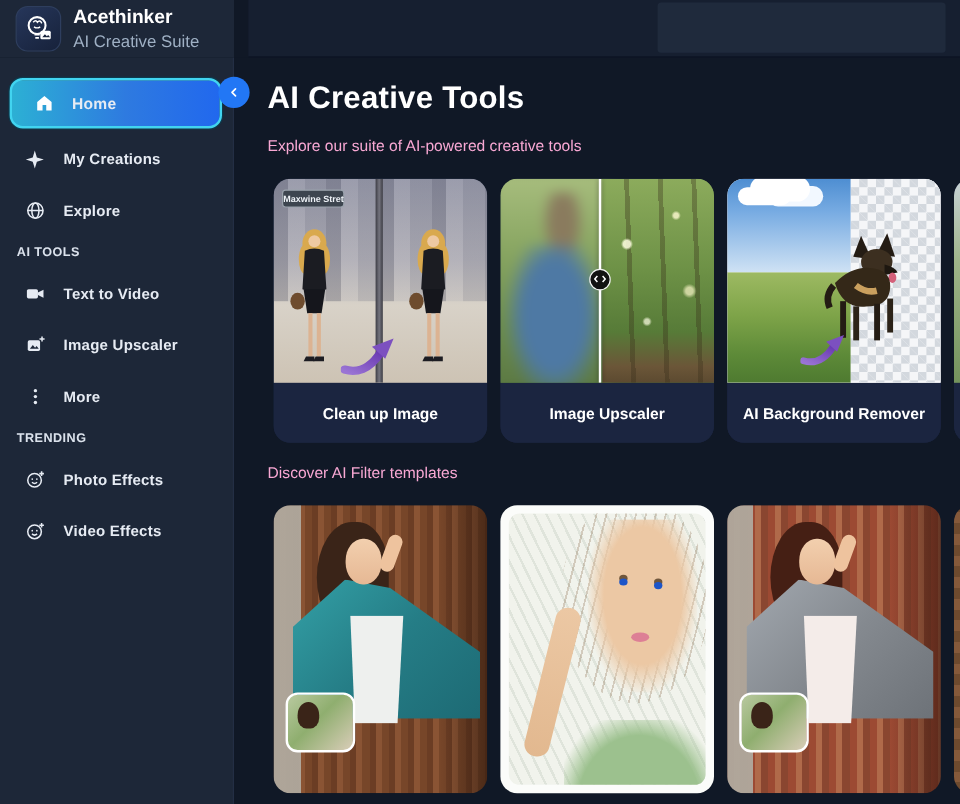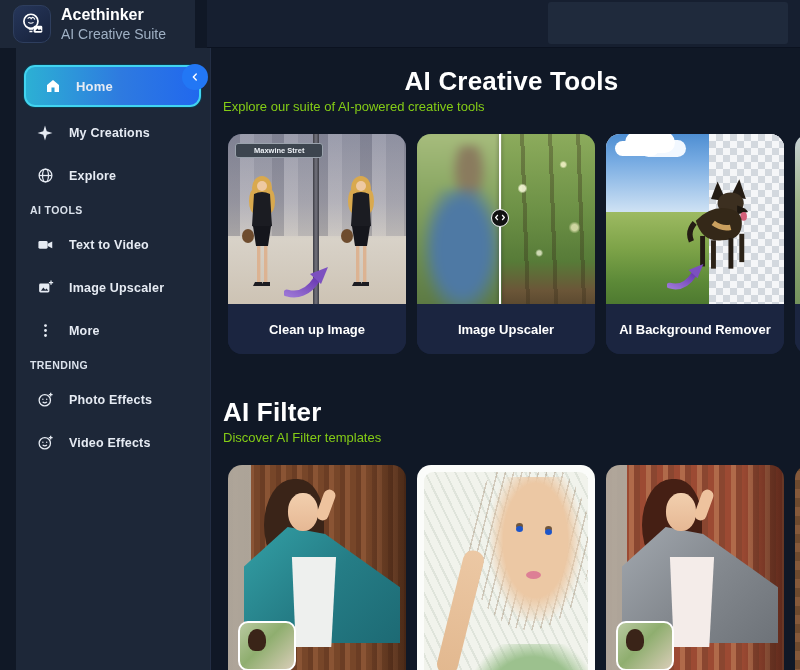--- a/index.html
+++ b/index.html
@@ -16,21 +16,21 @@
   .logo-tile { width:38px; height:38px; border-radius:10px; flex-shrink:0;
     background:linear-gradient(145deg,#26365a,#17223b); border:1px solid #2e3e5e;
     display:flex; align-items:center; justify-content:center; }
   .brand-name { font-size:16px; font-weight:bold; color:#fff; line-height:1.15; }
   .brand-tagline { font-size:14px; color:#9fb0c4; margin-top:2px; }
   .topbar-right { flex:1; background:#161f30; border-bottom:1px solid #0b1220; position:relative; }
   .topbar-panel { position:absolute; right:12px; top:2px; width:240px; height:42px;
     background:#1f2a3c; border-radius:3px; }
 
   
-  .sidebar { position:absolute; top:48px; left:16px; width:195px; height:622px;
+  .sidebar { position:absolute; top:48px; left:0; width:195px; height:622px;
     background:#1d2738; border-right:1px solid #232e44; z-index:3; }
   .home-btn { position:relative; margin:17px 10px 4px 8px; width:177px; height:42px;
     border-radius:11px; border:2px solid #41d4f0;
     background:linear-gradient(90deg,#2cb0d4 0%,#2e7ae0 55%,#2168ee 100%);
     display:flex; align-items:center; gap:14px; padding-left:18px;
     box-shadow:0 0 0 1px #0d3a4d; }
   .home-btn .nav-label { font-size:13px; }
   .collapse-btn { position:absolute; top:64px; left:182px; width:26px; height:26px; border-radius:50%;
     background:#2277f5; display:flex; align-items:center; justify-content:center; z-index:6; }
   .nav-item { height:43px; display:flex; align-items:center; gap:15px; padding-left:20px;
@@ -39,38 +39,38 @@
   .nav-label { font-size:12.5px; font-weight:bold; color:#e6ebf3; letter-spacing:.2px; }
   .section-header { height:26px; display:flex; align-items:center; padding-left:14px;
     font-size:10.5px; font-weight:bold; color:#dbe2ec; letter-spacing:.4px; }
   .red-box { position:absolute; left:4px; right:0; top:0; bottom:3px;
     border:3px solid #e8201e; pointer-events:none; }
 
   
   .main { position:absolute; top:48px; left:195px; width:605px; height:622px;
     background:#101826; overflow:hidden; padding-left:28px; }
   h1.sec-title { margin:0; font-size:26px; font-weight:bold; color:#fff; letter-spacing:.2px; }
-  .sec-title.first { margin-top:18px;text-align:center; }
+  .sec-title.first { margin-top:18px; }
   .sec-title.second { margin-top:43px; }
-  .sec-sub { margin-top:2px; font-size:13px; color:#84cc16; }
+  .sec-sub { margin-top:17px; font-size:13px; color:#f9a8d4; }
   .cards-row { display:flex; gap:11px; margin-top:20px; margin-left:5px; width:800px; }
 
   .card { width:178px; border-radius:14px; overflow:hidden; flex-shrink:0; background:#1b2540; }
   .card-img { height:170px; position:relative; overflow:hidden; }
   .card-label { height:50px; display:flex; align-items:center; justify-content:center;
     font-size:13px; font-weight:bold; color:#fff; background:#1b2540; }
 
   
   .art-street { background:linear-gradient(180deg,#9a9cac 0%,#b9b7bd 40%,#d8d2c8 62%,#cdc3b4 100%); }
   .art-street .buildings { position:absolute; top:0; left:0; right:0; height:60%;
     background:repeating-linear-gradient(90deg, rgba(70,72,92,.32) 0 12px, rgba(158,158,172,.18) 12px 26px, rgba(108,110,128,.26) 26px 44px); }
   .pole { position:absolute; left:48%; top:0; width:6px; height:100%;
     background:linear-gradient(90deg,#3c3c44,#74747e,#3c3c44); }
   .street-sign { position:absolute; left:7px; top:9px; background:#3d454f; border:1px solid #9aa2ac;
-    border-radius:3px; color:#eef2f7; font-size:7.5px; font-weight:bold; padding:2px 18px; z-index:2; }
+    border-radius:3px; color:#eef2f7; font-size:7.5px; font-weight:bold; padding:2px 0; z-index:2; }
   .person { position:absolute; bottom:12px; width:42px; height:118px; z-index:1; }
   .person.p1 { left:13px; }
   .person.p2 { left:112px; }
   .arrow-purple { position:absolute; z-index:2; }
   .arrow-1 { left:56px; bottom:6px; }
 
   
   .art-upscale { background:#47663a; }
   .blur-half { position:absolute; top:-8px; bottom:-8px; left:-8px; width:56%;
     background:linear-gradient(180deg,#aabf80 0%,#8aa763 35%,#6d8d4e 70%,#5a7742 100%);
@@ -396,21 +396,20 @@
       </div>
       <div class="card-label">AI Background Remover</div>
     </div>
 
     <div class="card">
       <div class="card-img art-green"></div>
       <div class="card-label"></div>
     </div>
   </div>
 
-  <h1 class="sec-title second">AI Filter</h1>
   <div class="sec-sub">Discover AI Filter templates</div>
 
   <div class="cards-row">
 
     <div class="filter-card art-toon1">
       <div class="w-hair toon1-hair"></div>
       <div class="w-body toon1-body"></div>
       <div class="w-shirt toon1-shirt"></div>
       <div class="w-face"></div>
       <div class="w-hand"></div>

